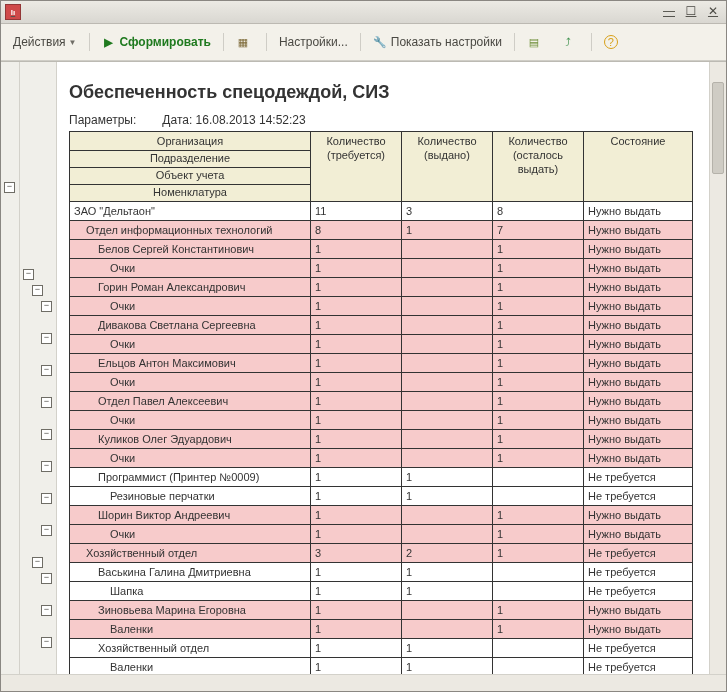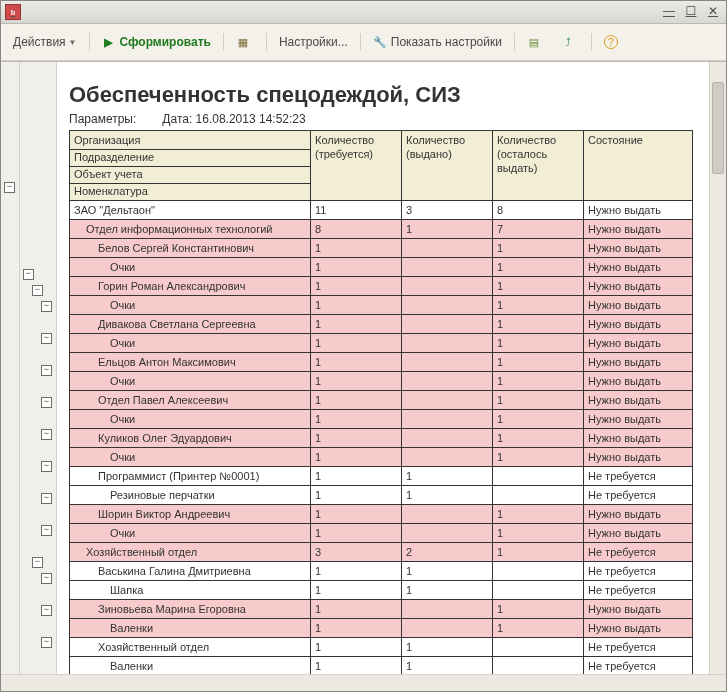--- a/index.html
+++ b/index.html
@@ -117,22 +117,22 @@
     color:#4a4943;
     cursor:pointer;
   }
   .report {
     flex:1;
     overflow:auto;
     padding: 20px 16px 8px 12px;
     box-sizing:border-box;
   }
   .report h1 {
-    margin: 0 0 4px 0;
-    font-size: 22px;
+    margin: 0 0 10px 0;
+    font-size: 18px;
     font-weight: bold;
     color: #333;
   }
   .parametry {
     font-size: 12px;
     color: #333;
     margin-bottom: 4px;
   }
   .parametry .plabel { display:inline-block; width:90px;}
   
@@ -145,20 +145,21 @@
     border: 1px solid #333;
     padding: 2px 4px;
     text-align: left;
     vertical-align: top;
     line-height: 14px;
   }
   table.rep th {
     background: #f2eed5;
     font-weight: normal;
     color:#333;
+    text-align:center;
   }
   .th-narrow { width: 82px;}
   .indent0 { padding-left: 4px !important;}
   .indent1 { padding-left: 16px !important;}
   .indent2 { padding-left: 28px !important;}
   .indent3 { padding-left: 40px !important;}
   tr.pink td { background: #f7cbcb; }
   td.num { text-align:right; }
   
   .vscroll {
@@ -368,21 +369,21 @@
               <td>Нужно выдать</td>
             </tr>
             <tr class="pink">
               <td class="indent3">Очки</td>
               <td class="num">1</td>
               <td class="num"></td>
               <td class="num">1</td>
               <td>Нужно выдать</td>
             </tr>
             <tr>
-              <td class="indent2">Программист (Принтер №0001)</td>
+              <td class="indent2">Программист (Принтер №0009)</td>
               <td class="num">1</td>
               <td class="num">1</td>
               <td class="num"></td>
               <td>Не требуется</td>
             </tr>
             <tr>
               <td class="indent3">Резиновые перчатки</td>
               <td class="num">1</td>
               <td class="num">1</td>
               <td class="num"></td>

